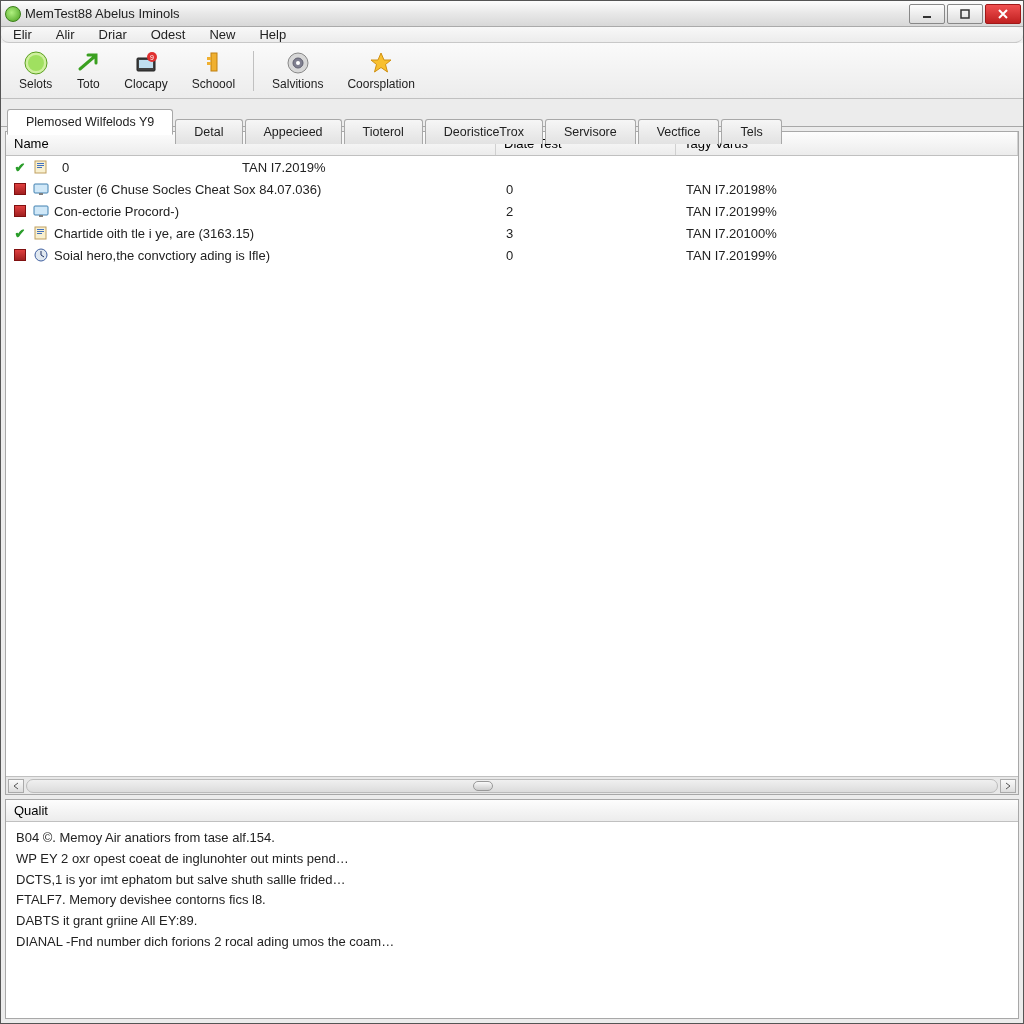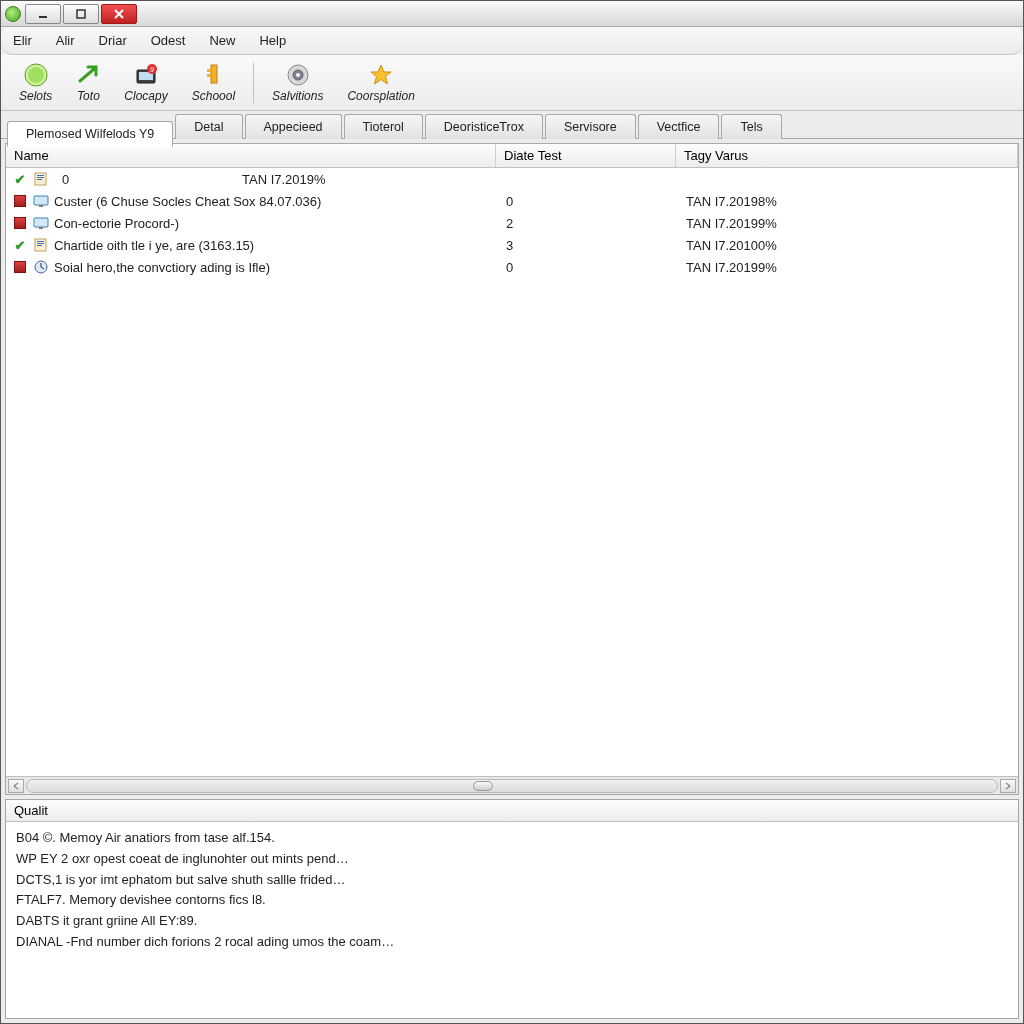--- a/index.html
+++ b/index.html
@@ -46,21 +46,21 @@
   font-family: Arial;
 }
 .win-btn.close {
   background: linear-gradient(to bottom, #f05050, #c02020);
   border-color: #a01818;
   color: #fff;
   font-weight: bold;
 }
 .win-btn svg { width: 12px; height: 12px; }
 .menubar {
-  height: 28px;
+  height: 16px;
   background: linear-gradient(to bottom, #f8f8f8, #ececec);
   border-bottom: 1px solid #c8c8c8;
   display: flex;
   align-items: center;
   padding: 0 6px;
   gap: 12px;
   font-size: 13px;
   color: #222;
   border-radius: 12px;
 }
@@ -72,21 +72,20 @@
   display: flex;
   align-items: center;
   padding: 0 8px;
   gap: 4px;
 }
 .tb-btn {
   display: flex; flex-direction: column; align-items: center;
   padding: 4px 10px; gap: 2px;
   font-size: 12px; color: #222;
   cursor: default;
-  font-style: italic;
 }
 .tb-sep { width: 1px; height: 40px; background: #c0c0c0; margin: 0 4px; }
 .tb-icon { width: 24px; height: 24px; display: flex; align-items: center; justify-content: center; }
 .tabbar {
   height: 28px;
   display: flex;
   align-items: flex-end;
   padding: 0 6px;
   background: #ececec;
   border-bottom: 1px solid #a8a8a8;
@@ -94,21 +93,21 @@
 .tab {
   padding: 5px 18px;
   border: 1px solid #a8a8a8;
   border-bottom: none;
   background: linear-gradient(to bottom, #f6f6f6, #e2e2e2);
   margin-right: 2px;
   border-radius: 3px 3px 0 0;
   font-size: 12.5px;
   color: #222;
   position: relative;
-  top: 1px;
+  top: 18px;
 }
 .tab.active {
   background: #fff;
   border-bottom: 1px solid #fff;
   top: 9px;
 }
 .content {
   flex: 1;
   display: flex;
   flex-direction: column;
@@ -175,20 +174,21 @@
 .check-green { color: #2a9d2a; font-weight: bold; }
 .sq-red { width:12px; height:12px; background: linear-gradient(to bottom,#e04040,#a02020); border:1px solid #801010; display:inline-block; }
 </style>
 </head>
 <body>
 
 <div class="window">
 
   <div class="titlebar">
     <div class="app-icon"></div>
+    <div class="title-text">MemTest88 Abelus Iminols</div>
     <div class="win-controls">
       <div class="win-btn">
         <svg viewBox="0 0 12 12">
             <rect x="2" y="8" width="8" height="2" fill="#333"></rect>
           </svg>
       </div>
       <div class="win-btn">
         <svg viewBox="0 0 12 12">
             <rect x="2" y="2" width="8" height="8" fill="none" stroke="#333" stroke-width="1.5"></rect>
           </svg>

